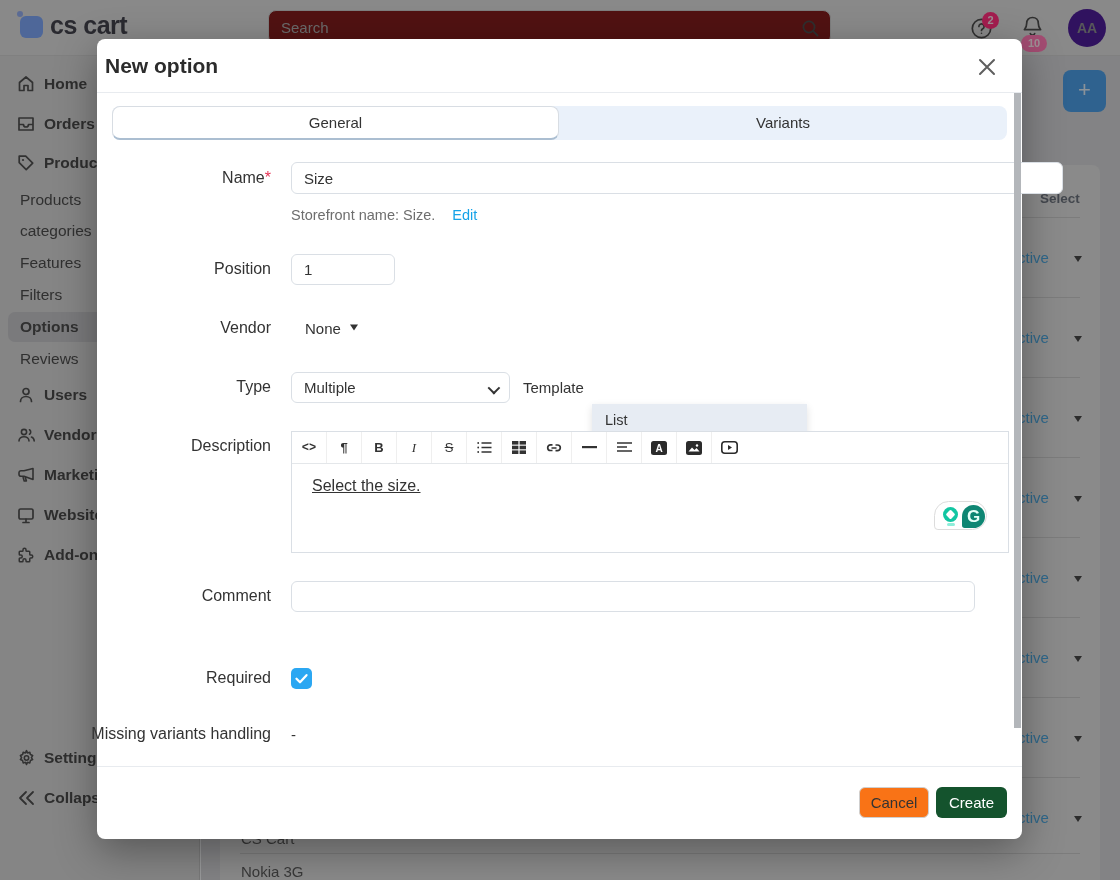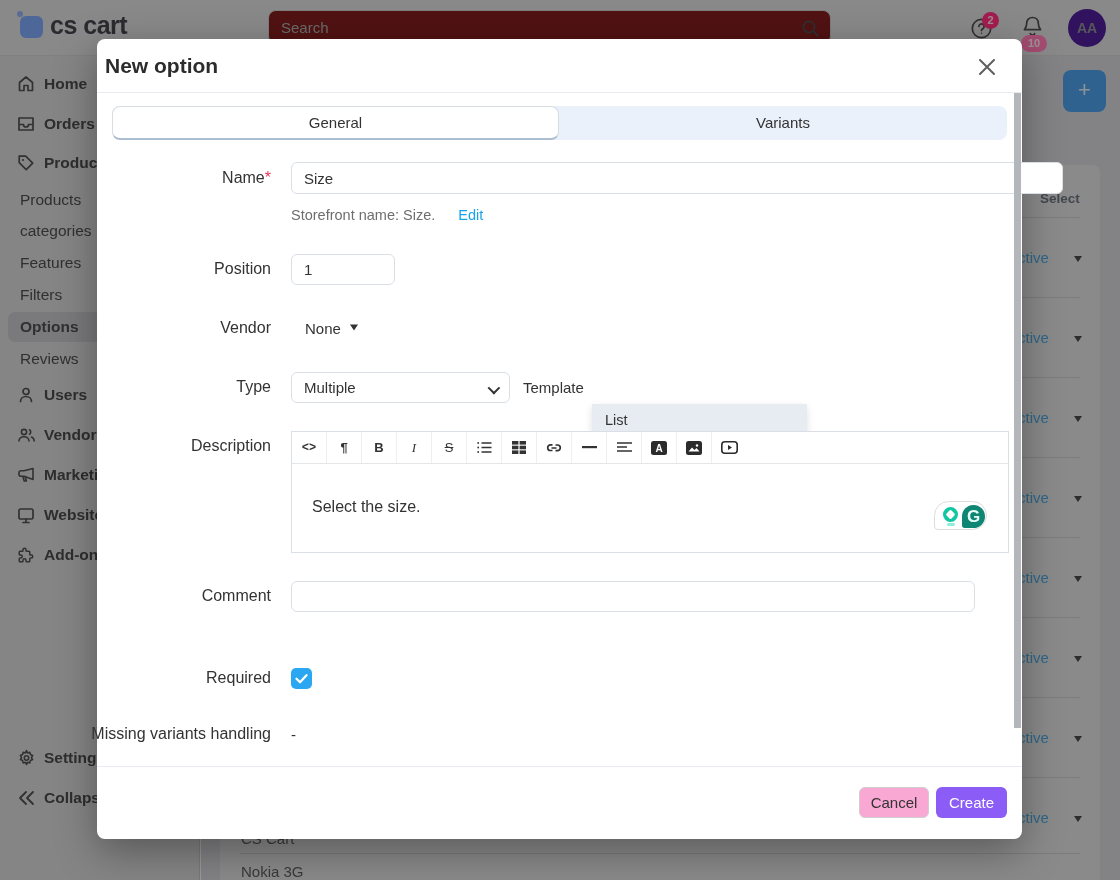--- a/index.html
+++ b/index.html
@@ -58,28 +58,28 @@
 .sel:after { content:""; position:absolute; right:12px; top:12px; width:7px; height:7px; border-right:2px solid #333; border-bottom:2px solid #333; transform:rotate(45deg) translateY(-2px); }
 .note { position:absolute; font-size:14.5px; color:#6e6e6e; transform:translateY(-50%); white-space:nowrap; }
 .link { color:#16a3e8; }
 
 #dd-menu { position:absolute; left:495px; top:365px; width:215px; height:33px; background:#e7ecf3; box-shadow:0 3px 8px rgba(0,0,0,.12); font-size:14.5px; color:#333; line-height:33px; padding-left:13px; }
 
 #editor { position:absolute; left:194px; top:392px; width:718px; height:122px; border:1px solid #dadfe5; background:#fff; }
 #toolbar { position:absolute; left:0; top:0; width:716px; height:32px; border-bottom:1px solid #e4e7ea; display:flex; }
 .tbtn { width:35px; height:31px; border-right:1px solid #efefef; display:flex; align-items:center; justify-content:center; color:#333; font-size:13px; font-weight:700; }
 .tbtn.last { border-right:none; }
-#ed-text { position:absolute; left:20px; top:66px; font-size:16px; color:#333; }
+#ed-text { position:absolute; left:20px; top:45px; font-size:16px; color:#333;text-decoration:underline; }
 #gram { position:absolute; left:642px; top:69px; width:53px; height:29px; background:#fff; border-radius:15px 15px 15px 4px; border:1px solid #dcdcdc; }
 
 #chk { position:absolute; left:194px; top:629px; width:21px; height:21px; border-radius:5px; background:#2ba7f2; }
 
 #m-fdiv { position:absolute; left:0; top:727px; width:925px; height:1px; background:#e8ebef; }
-#btn-cancel { position:absolute; left:762px; top:748px; width:70px; height:31px; border:1px solid #cfcfcf; border-radius:6px; background:#f9a8d4; font-size:15px; color:#333; text-align:center; line-height:29px; }
-#btn-create { position:absolute; left:839px; top:748px; width:71px; height:31px; border-radius:6px; background:#8b5cf6; font-size:15px; color:#fff; text-align:center; line-height:31px; }
+#btn-cancel { position:absolute; left:762px; top:748px; width:70px; height:31px; border:1px solid #cfcfcf; border-radius:6px; background:#f97316; font-size:15px; color:#333; text-align:center; line-height:29px; }
+#btn-create { position:absolute; left:839px; top:748px; width:71px; height:31px; border-radius:6px; background:#14532d; font-size:15px; color:#fff; text-align:center; line-height:31px; }
 #m-scroll { position:absolute; left:917px; top:54px; width:7px; height:635px; background:#b3b6ba; }
 </style>
 </head>
 <body>
 
 <div id="page">
   <div id="topbar">
     <div id="logo-dot"></div>
     <div id="logo-sq"></div>
     <div id="logo-txt">cs cart</div>
@@ -217,21 +217,21 @@
     </svg>
   <div id="m-hdiv"></div>
 
   <div id="tabs">
     <div id="tab-gen">General</div>
     <div id="tab-var"><span style="position:relative;top:0;">Variants</span></div>
   </div>
 
   <div class="lbl" style="top:139px;">Name<span style="color:#e63254;">*</span></div>
   <div class="inp" style="left:194px; top:123px; width:772px; height:32px;">Size</div>
-  <div class="note" style="left:194px; top:176px;">Storefront name: Size. <span class="link" style="margin-left:19px;">Edit</span></div>
+  <div class="note" style="left:194px; top:176px;">Storefront name: Size. <span class="link" style="margin-left:13px;">Edit</span></div>
 
   <div class="lbl" style="top:230px;">Position</div>
   <div class="inp" style="left:194px; top:215px; width:104px; height:31px;">1</div>
 
   <div class="lbl" style="top:289px;">Vendor</div>
   <div class="abs" style="left:208px; top:289px; transform:translateY(-50%); font-size:15px; color:#333;">None
     <span style="display:inline-block; margin-left:5px; width:0; height:0; border:4.5px solid transparent; border-top:6px solid #333; vertical-align:-1px;"></span>
   </div>
 
   <div class="lbl" style="top:348px;">Type</div>

